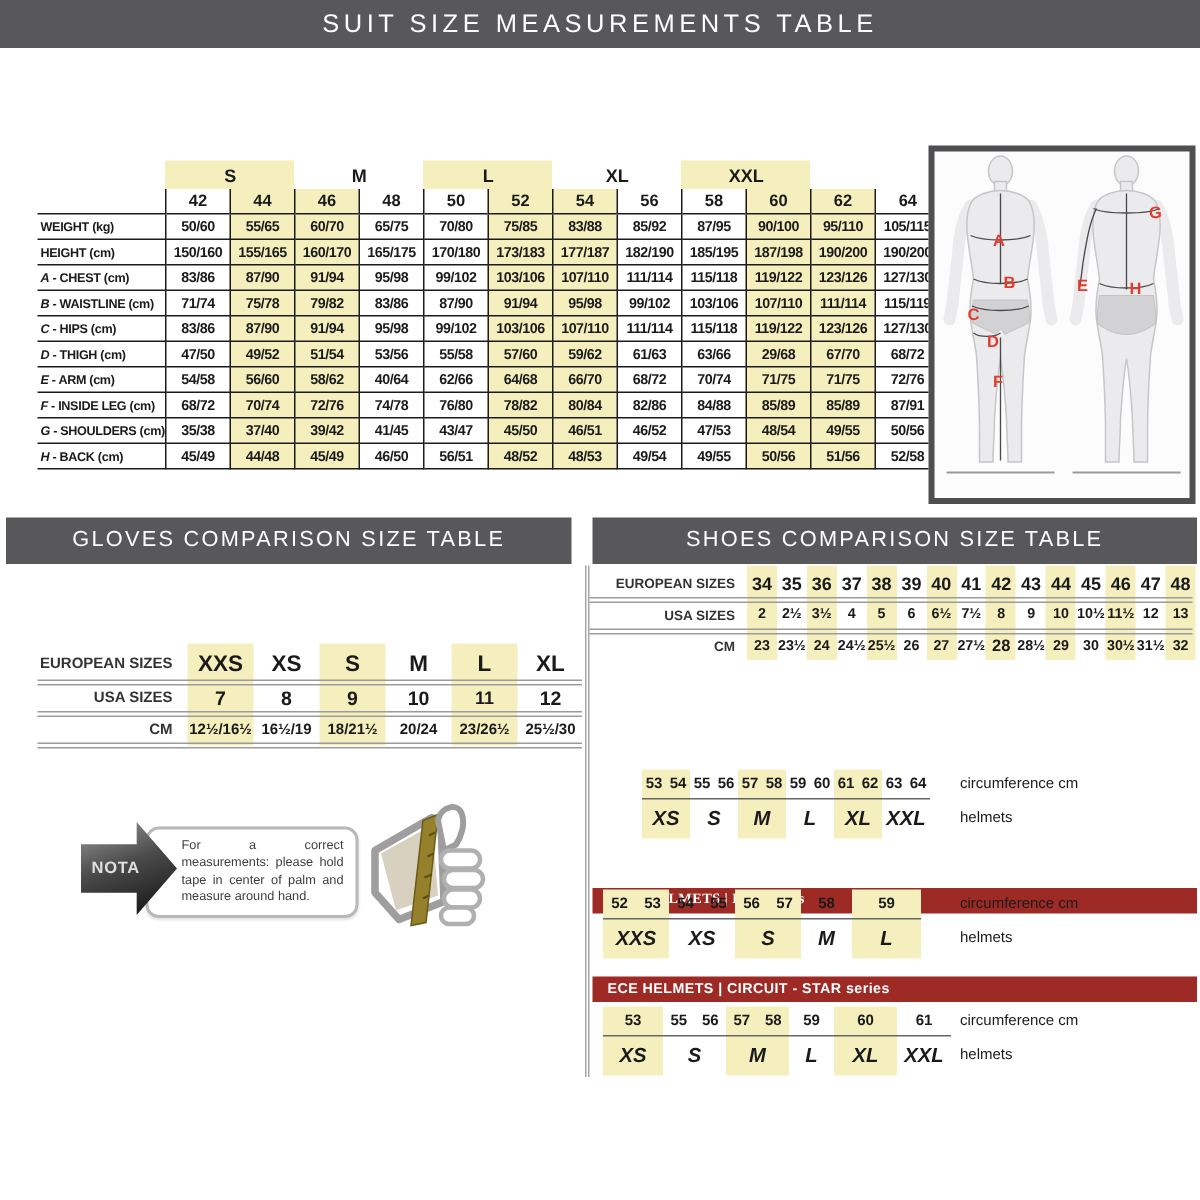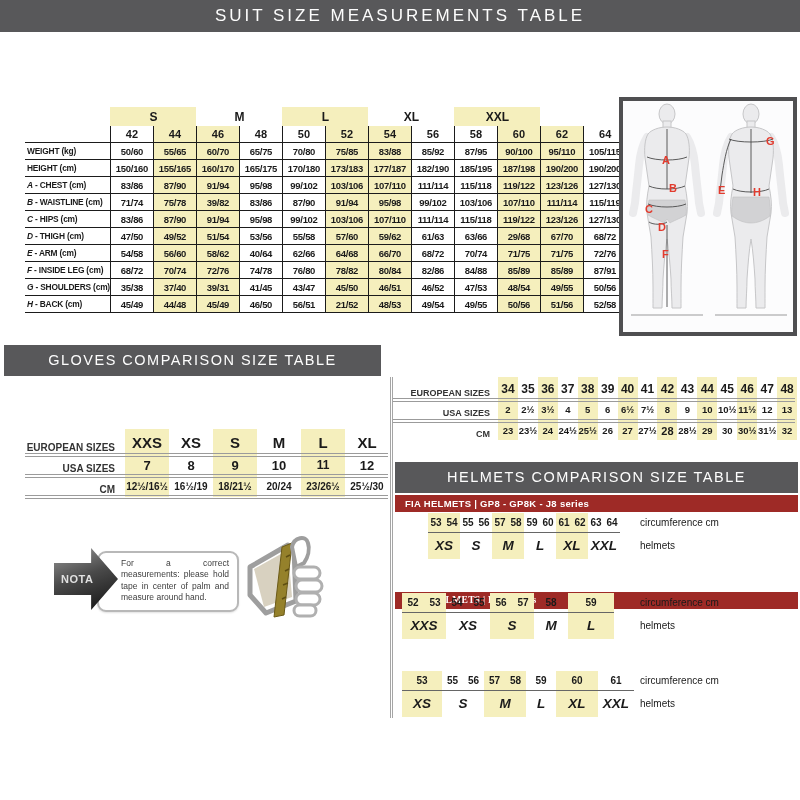--- a/index.html
+++ b/index.html
@@ -28,21 +28,21 @@
                 background:#fcfcfd;box-sizing:border-box;}
   .figure-panel svg{display:block;}
   .skin{fill:#ebebed;stroke:#c6c6c8;stroke-width:1;}
   .shorts{fill:#d2d2d4;stroke:#bfbfc1;stroke-width:0.6;}
   .mline{fill:none;stroke:#4a4a4a;stroke-width:0.9;}
   .armline{fill:none;stroke:#ebebed;stroke-width:8;stroke-linecap:round;}
   .flab{fill:#e23b2e;font-size:11px;font-weight:bold;font-family:"Liberation Sans",sans-serif;}
   .ground{stroke:#9a9a9c;stroke-width:1.2;}
 
   
-  .s-row{position:absolute;display:flex;align-items:flex-end;}
+  .s-row{position:absolute;display:flex;align-items:center;}
   .s-label{text-align:right;font-weight:bold;color:#333;}
   .s-cell{text-align:center;font-weight:bold;display:flex;align-items:center;justify-content:center;height:100%;}
   .sep{position:absolute;height:2px;border-top:1px solid #9b9b9b;border-bottom:1px solid #9b9b9b;}
   .stripe{position:absolute;background:#f5efbd;z-index:0;}
   .g-row{left:25px;width:364px;z-index:1;}
   .g-label{width:100px;padding-right:10px;box-sizing:border-box;font-size:10px;}
   .g-cell{width:44px;}
   .sh-row{left:400px;width:397px;z-index:1;}
   .sh-label{width:98px;padding-right:8px;box-sizing:border-box;font-size:9px;}
   .sh-cell{flex:1;}
@@ -78,22 +78,22 @@
 <body>
 
 <div class="page">
 
   <div class="band band-main">
     <span>SUIT SIZE MEASUREMENTS TABLE</span>
   </div>
   <div class="band band-sec band-gloves">
     <span>GLOVES COMPARISON SIZE TABLE</span>
   </div>
-  <div class="band band-sec band-helmets">
-    <span>HELMETS COMPARISON SIZE TABLE</span>
+  <div class="band band-sec band-shoes">
+    <span>SHOES COMPARISON SIZE TABLE</span>
   </div>
 
   <table class="suit">
       <colgroup>
         <col style="width:77px">
         <col style="width:43px">
         <col style="width:43px">
         <col style="width:43px">
         <col style="width:43px">
         <col style="width:43px">
@@ -172,21 +172,21 @@
           <td class="v ">111/114</td>
           <td class="v ">115/118</td>
           <td class="v hl">119/122</td>
           <td class="v hl">123/126</td>
           <td class="v ">127/130</td>
         </tr>
         <tr>
           <th class="rowlabel"><i>B</i> - WAISTLINE (cm)</th>
           <td class="v ">71/74</td>
           <td class="v hl">75/78</td>
-          <td class="v hl">39/82</td>
+          <td class="v hl">79/82</td>
           <td class="v ">83/86</td>
           <td class="v ">87/90</td>
           <td class="v hl">91/94</td>
           <td class="v hl">95/98</td>
           <td class="v ">99/102</td>
           <td class="v ">103/106</td>
           <td class="v hl">107/110</td>
           <td class="v hl">111/114</td>
           <td class="v ">115/119</td>
         </tr>
@@ -247,39 +247,39 @@
           <td class="v ">82/86</td>
           <td class="v ">84/88</td>
           <td class="v hl">85/89</td>
           <td class="v hl">85/89</td>
           <td class="v ">87/91</td>
         </tr>
         <tr>
           <th class="rowlabel"><i>G</i> - SHOULDERS (cm)</th>
           <td class="v ">35/38</td>
           <td class="v hl">37/40</td>
-          <td class="v hl">39/31</td>
+          <td class="v hl">39/42</td>
           <td class="v ">41/45</td>
           <td class="v ">43/47</td>
           <td class="v hl">45/50</td>
           <td class="v hl">46/51</td>
           <td class="v ">46/52</td>
           <td class="v ">47/53</td>
           <td class="v hl">48/54</td>
           <td class="v hl">49/55</td>
           <td class="v ">50/56</td>
         </tr>
         <tr>
           <th class="rowlabel"><i>H</i> - BACK (cm)</th>
           <td class="v ">45/49</td>
           <td class="v hl">44/48</td>
           <td class="v hl">45/49</td>
           <td class="v ">46/50</td>
           <td class="v ">56/51</td>
-          <td class="v hl">21/52</td>
+          <td class="v hl">48/52</td>
           <td class="v hl">48/53</td>
           <td class="v ">49/54</td>
           <td class="v ">49/55</td>
           <td class="v hl">50/56</td>
           <td class="v hl">51/56</td>
           <td class="v ">52/58</td>
         </tr>
       </tbody>
     </table>
 
@@ -421,21 +421,20 @@
         <span class="s-cell sh-cell" style="font-size:9.5px">30</span>
         <span class="s-cell sh-cell" style="font-size:9.5px">30½</span>
         <span class="s-cell sh-cell" style="font-size:9.5px">31½</span>
         <span class="s-cell sh-cell" style="font-size:9.5px">32</span>
       </div>
       <div class="sep" style="left:393px;top:398px;width:402px"></div>
       <div class="sep" style="left:393px;top:419px;width:402px"></div>
     </div>
 
   <div class="side-line"></div>
-  <div class="red-band rb0">FIA HELMETS | GP8 - GP8K - J8 series</div>
   <div class="helmet-table ht0" id="htable0">
       <div class="hgroups" style="left:33px">
         <div class="hgroup hl" style="width:32px">
           <div class="hnums">
             <span class="hnum">53</span>
             <span class="hnum">54</span>
           </div>
           <div class="hsize">XS</div>
         </div>
         <div class="hgroup " style="width:32px">
@@ -514,20 +513,21 @@
             <span class="hnum">59</span>
           </div>
           <div class="hsize">L</div>
         </div>
       </div>
       <div class="hlabels">
         <div class="hlabel1">circumference cm</div>
         <div class="hlabel2">helmets</div>
       </div>
     </div>
+  <div class="red-band rb2">ECE HELMETS | CIRCUIT - STAR series</div>
   <div class="helmet-table ht2" id="htable2">
       <div class="hgroups" style="left:7px">
         <div class="hgroup hl" style="width:40px">
           <div class="hnums">
             <span class="hnum">53</span>
           </div>
           <div class="hsize">XS</div>
         </div>
         <div class="hgroup " style="width:42px">
           <div class="hnums">

